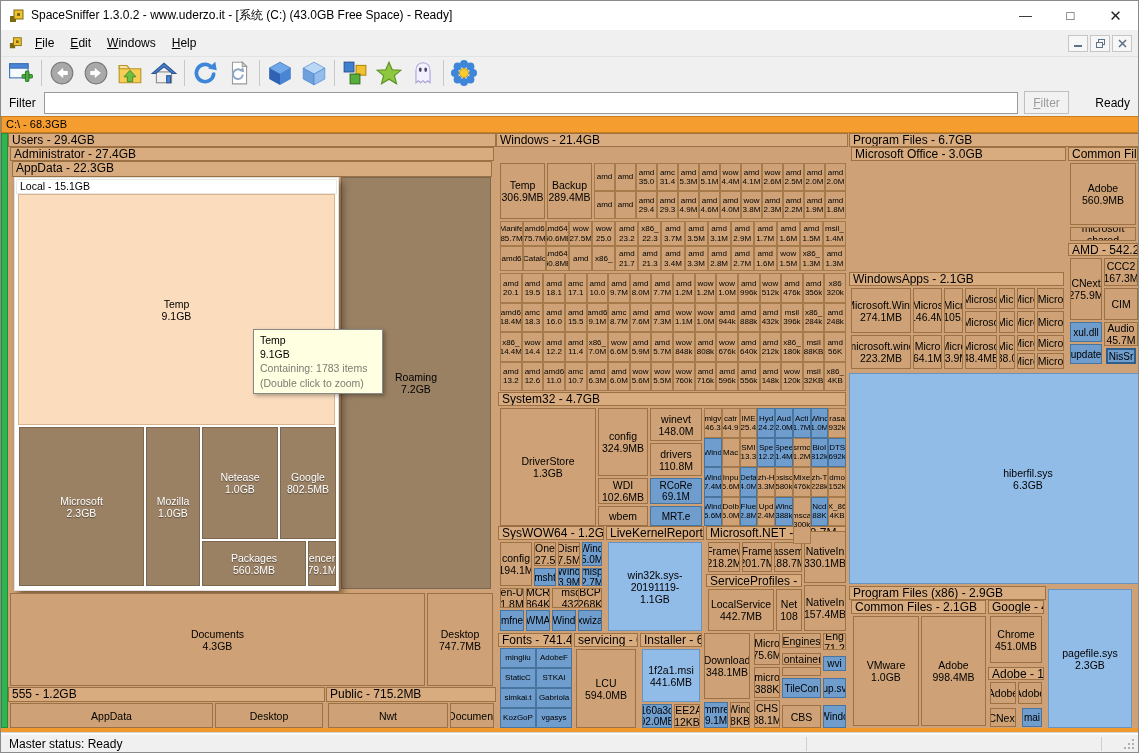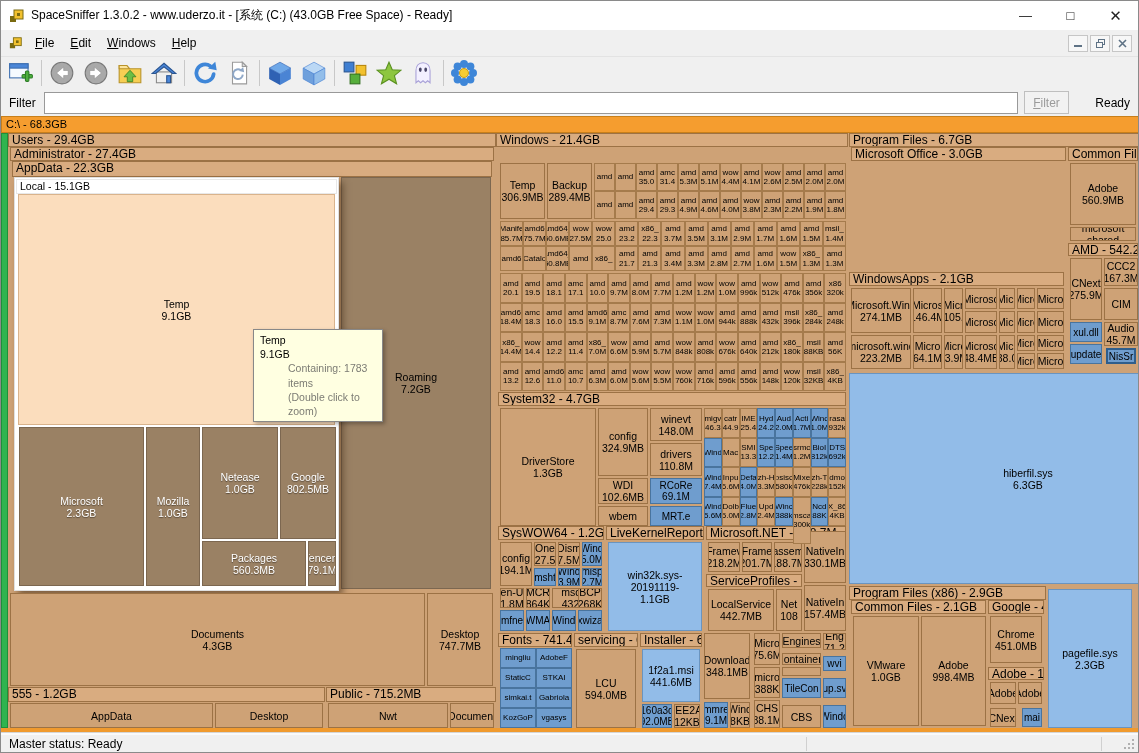--- a/index.html
+++ b/index.html
@@ -41,21 +41,21 @@
   .peach{background:#fbddbd;border:1px solid #d9b38c;font-size:10.5px;}
   .file{background:#6f9dce;border:1px solid #49749e;font-size:10px;}
   .fileL{background:#92bce8;border:1px solid #6a94bf;font-size:10.5px;}
   .fileSel{background:#6f9dce;border:2px solid #2f5e8c;font-size:10px;}
   .cell{background:#cea276;border:1px solid #a57b4c;font-size:8px;line-height:1.15;}
   .cellB{background:#6f9dce;border-color:#49749e;}
   .popup{background:#ffffff;border:1px solid #e0e0e0;box-shadow:4px 5px 7px rgba(60,40,20,.55);}
   .green{background:#2fb44f;border:1px solid #1e8f3a;}
   .orange{background:#f09a2e;}
   .tooltip{position:absolute;left:252px;top:213px;width:116px;z-index:10;background:#ffffe1;border:1px solid #888;box-shadow:2px 2px 4px rgba(0,0,0,.3);font-size:10.5px;padding:3px 6px;line-height:1.35;}
-  .tooltip .dim{color:#7c7c74;margin-left:28px;}
+  .tooltip .dim{color:#7c7c74;}
   
   .gapline{height:3px;background:#fafafa;border-top:1px solid #d5d5d5;box-sizing:border-box;}
   .statusbar{height:18px;background:#f0f0f0;position:relative;display:flex;align-items:center;}
   .status-text{font-size:12px;margin-left:8px;}
   .status-sep{position:absolute;top:2px;bottom:2px;width:1px;background:#d0d0d0;}
   .grip{position:absolute;right:2px;bottom:2px;}
 </style>
 </head>
 <body>
 

